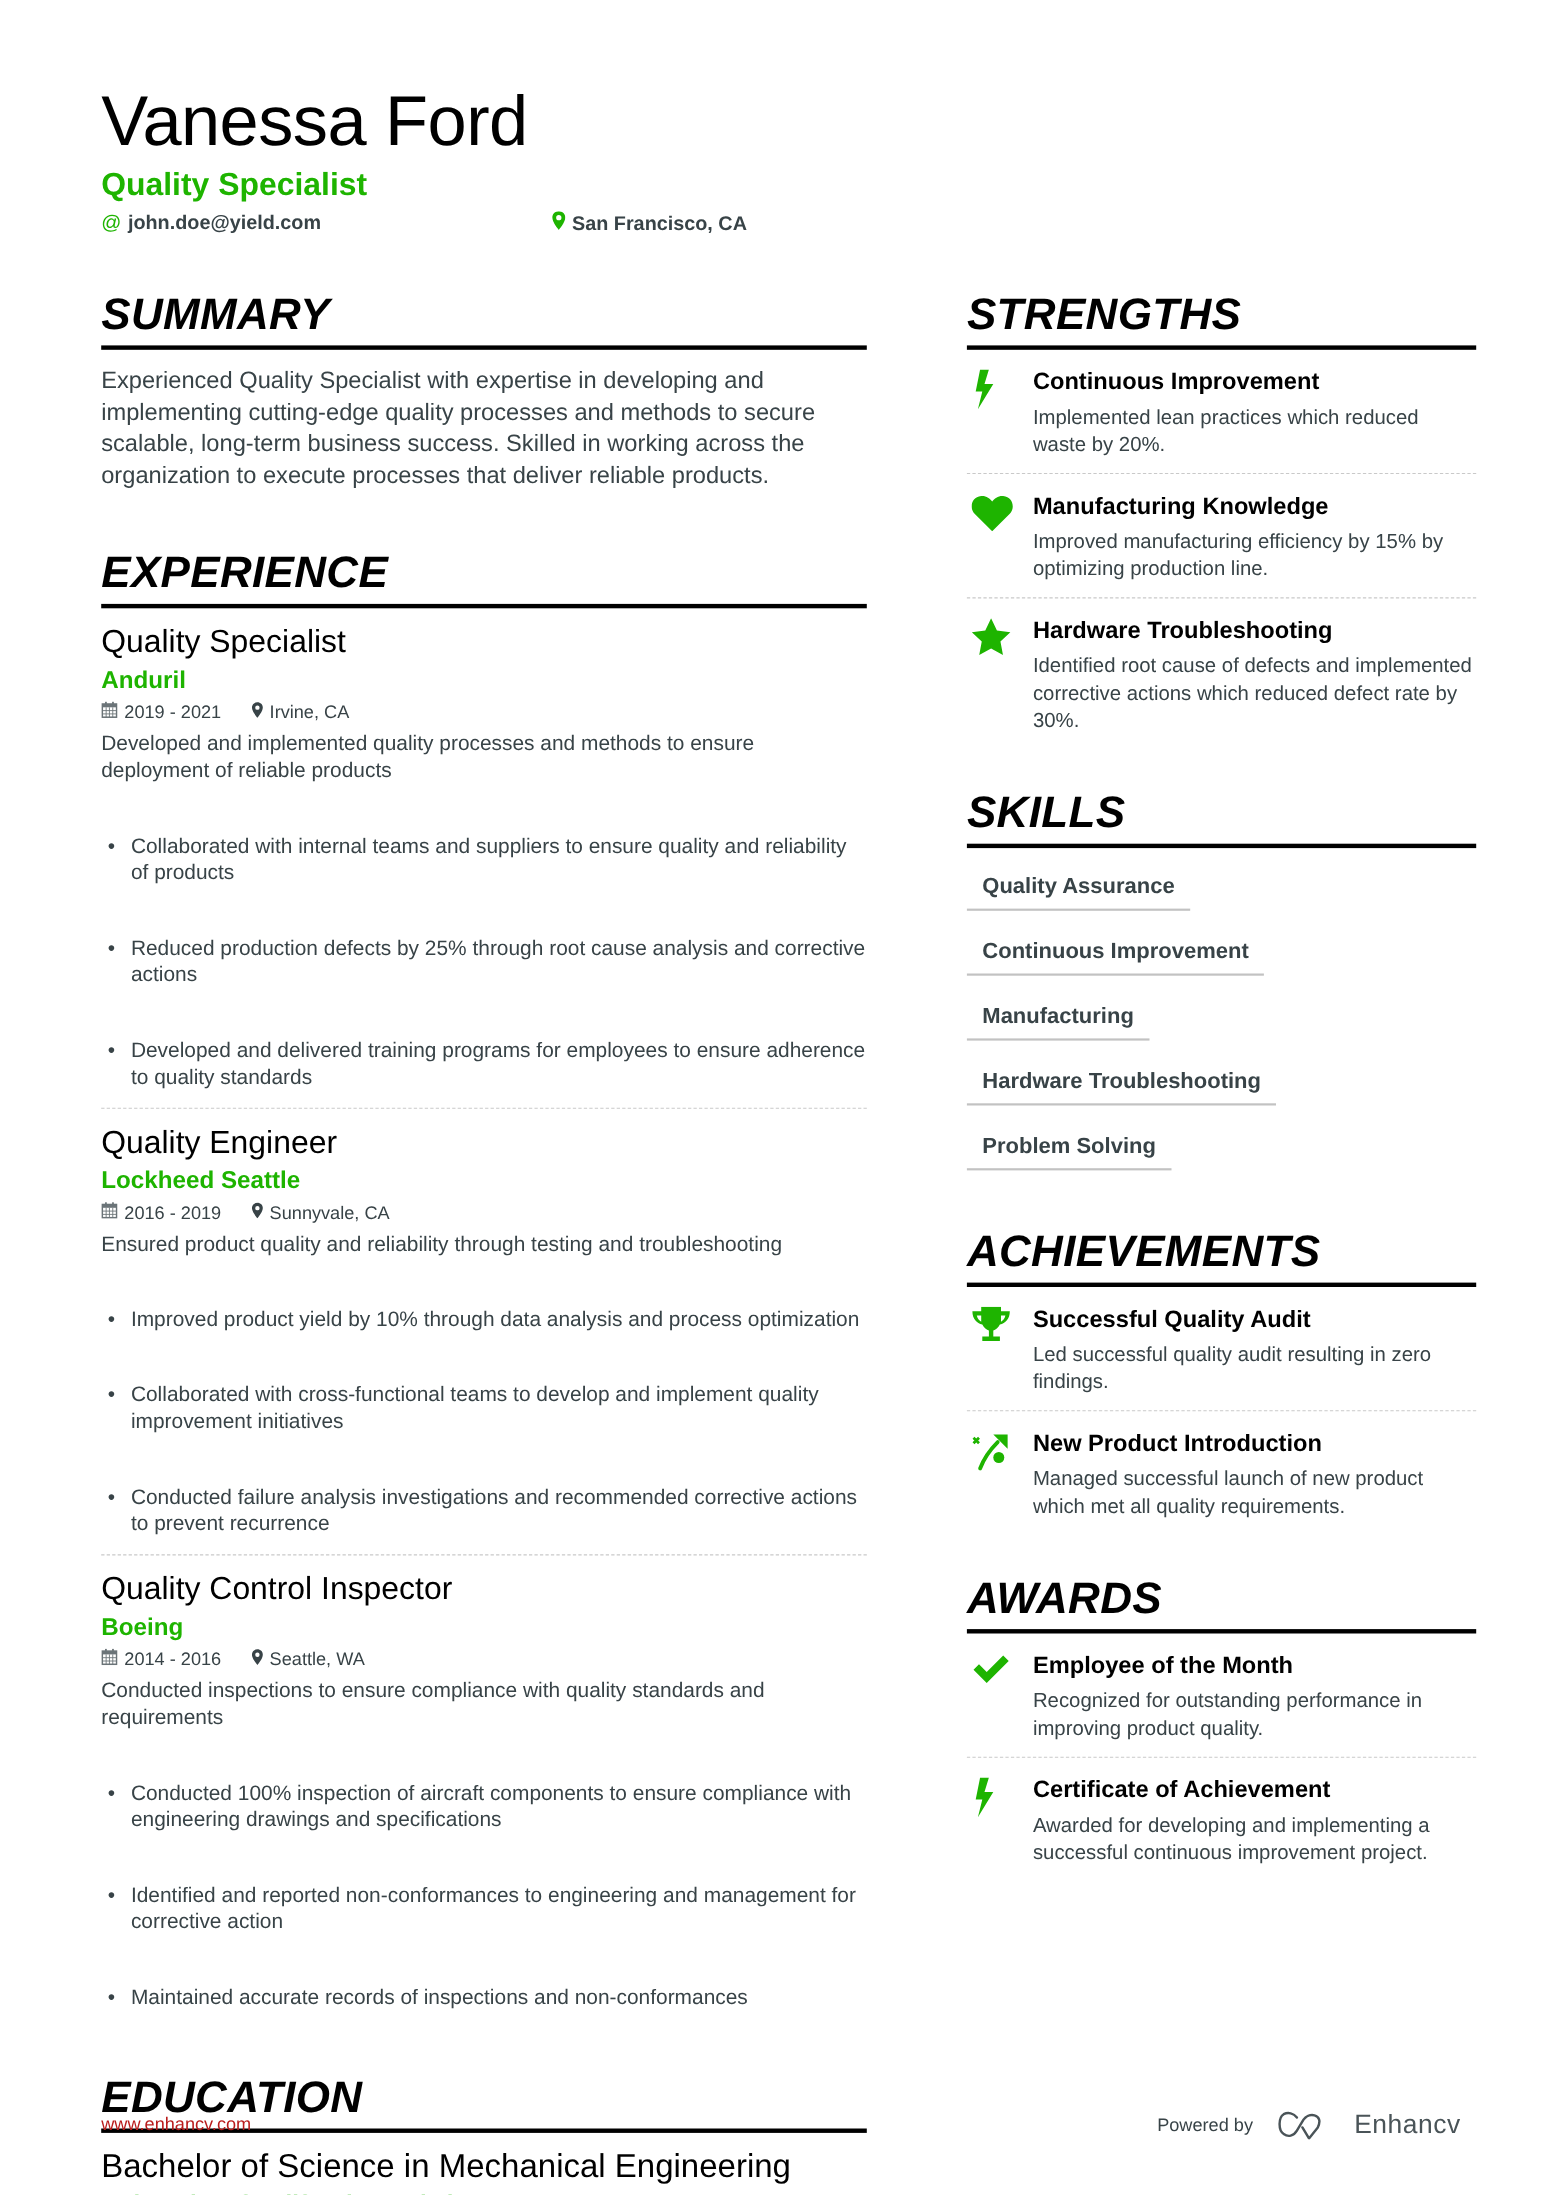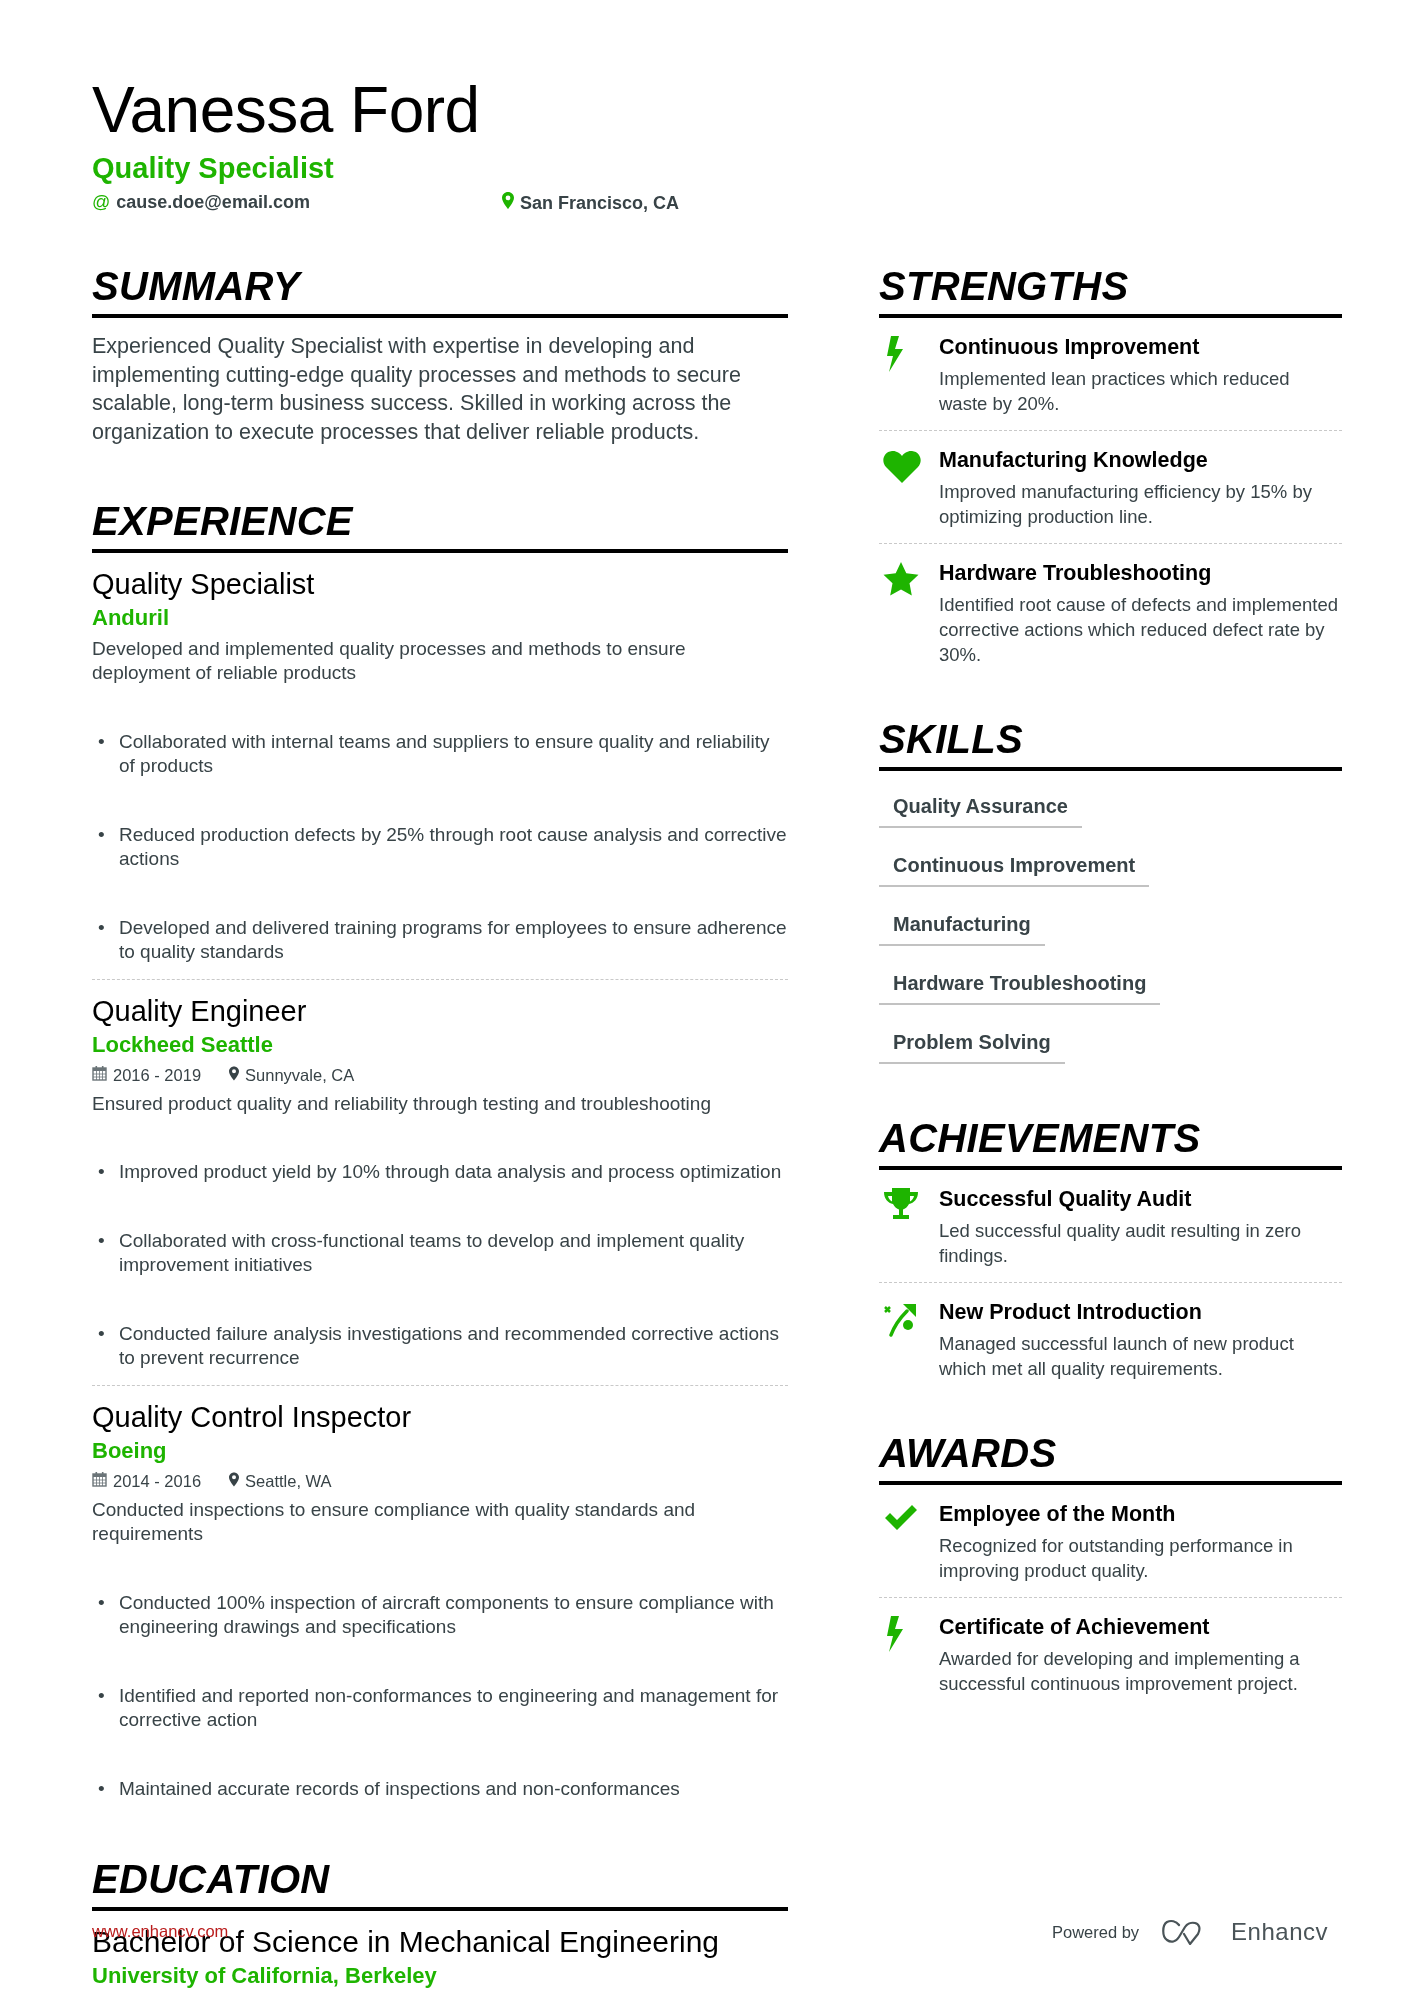--- a/index.html
+++ b/index.html
@@ -59,21 +59,21 @@
 </style>
 </head>
 <body>
 
 <div class="header">
   <div class="name">Vanessa Ford</div>
   <div class="title">Quality Specialist</div>
   <div class="contacts">
     <div class="contact email">
       <span class="green" style="font-size:18px;font-weight:400;">@</span>
-      <span>cause.doe@email.com</span>
+      <span>john.doe@yield.com</span>
     </div>
     <div class="contact loc">
       <span>
         <svg width="12" height="17" viewBox="0 0 12 17">
             <path d="M6 0C2.7 0 0 2.6 0 5.8 0 10 6 17 6 17s6-7 6-11.2C12 2.6 9.3 0 6 0zm0 8.3A2.4 2.4 0 1 1 6 3.5a2.4 2.4 0 0 1 0 4.8z" fill="#1eb400"></path>
           </svg>
       </span>
       <span>San Francisco, CA</span>
     </div>
   </div>
@@ -87,20 +87,38 @@
     <p class="summary-text">Experienced Quality Specialist with expertise in developing and implementing cutting-edge quality processes and methods to secure scalable, long-term business success. Skilled in working across the organization to execute processes that deliver reliable products.</p>
   </section>
 
   <section class="exp-section">
     <div class="sec-title">EXPERIENCE</div>
     <div class="sec-rule"></div>
 
     <div class="job">
       <div class="job-title">Quality Specialist</div>
       <div class="company">Anduril</div>
+      <div class="meta">
+        <span class="item">
+            <span><svg width="15" height="16" viewBox="0 0 15 16">
+                <rect x="1" y="3" width="13" height="12" fill="none" stroke="#6b7478" stroke-width="1.4"></rect>
+                <rect x="1" y="3" width="13" height="3" fill="#6b7478"></rect>
+                <rect x="3.5" y="1" width="1.6" height="3" fill="#6b7478"></rect>
+                <rect x="9.9" y="1" width="1.6" height="3" fill="#6b7478"></rect>
+                <path d="M1 9h13M1 12h13M4.5 6v9M7.5 6v9M10.5 6v9" stroke="#6b7478" stroke-width="0.8"></path>
+              </svg></span>
+            <span>2019 - 2021</span>
+          </span>
+        <span class="item">
+            <span><svg width="10" height="15" viewBox="0 0 12 17">
+                <path d="M6 0C2.7 0 0 2.6 0 5.8 0 10 6 17 6 17s6-7 6-11.2C12 2.6 9.3 0 6 0zm0 8.3A2.4 2.4 0 1 1 6 3.5a2.4 2.4 0 0 1 0 4.8z" fill="#384347"></path>
+              </svg></span>
+            <span>Irvine, CA</span>
+          </span>
+      </div>
       <div class="job-desc">Developed and implemented quality processes and methods to ensure deployment of reliable products</div>
       <ul class="bullets">
         <li>Collaborated with internal teams and suppliers to ensure quality and reliability of products</li>
         <li>Reduced production defects by 25% through root cause analysis and corrective actions</li>
         <li>Developed and delivered training programs for employees to ensure adherence to quality standards</li>
       </ul>
     </div>
 
     <div class="job">
       <div class="job-title">Quality Engineer</div>

